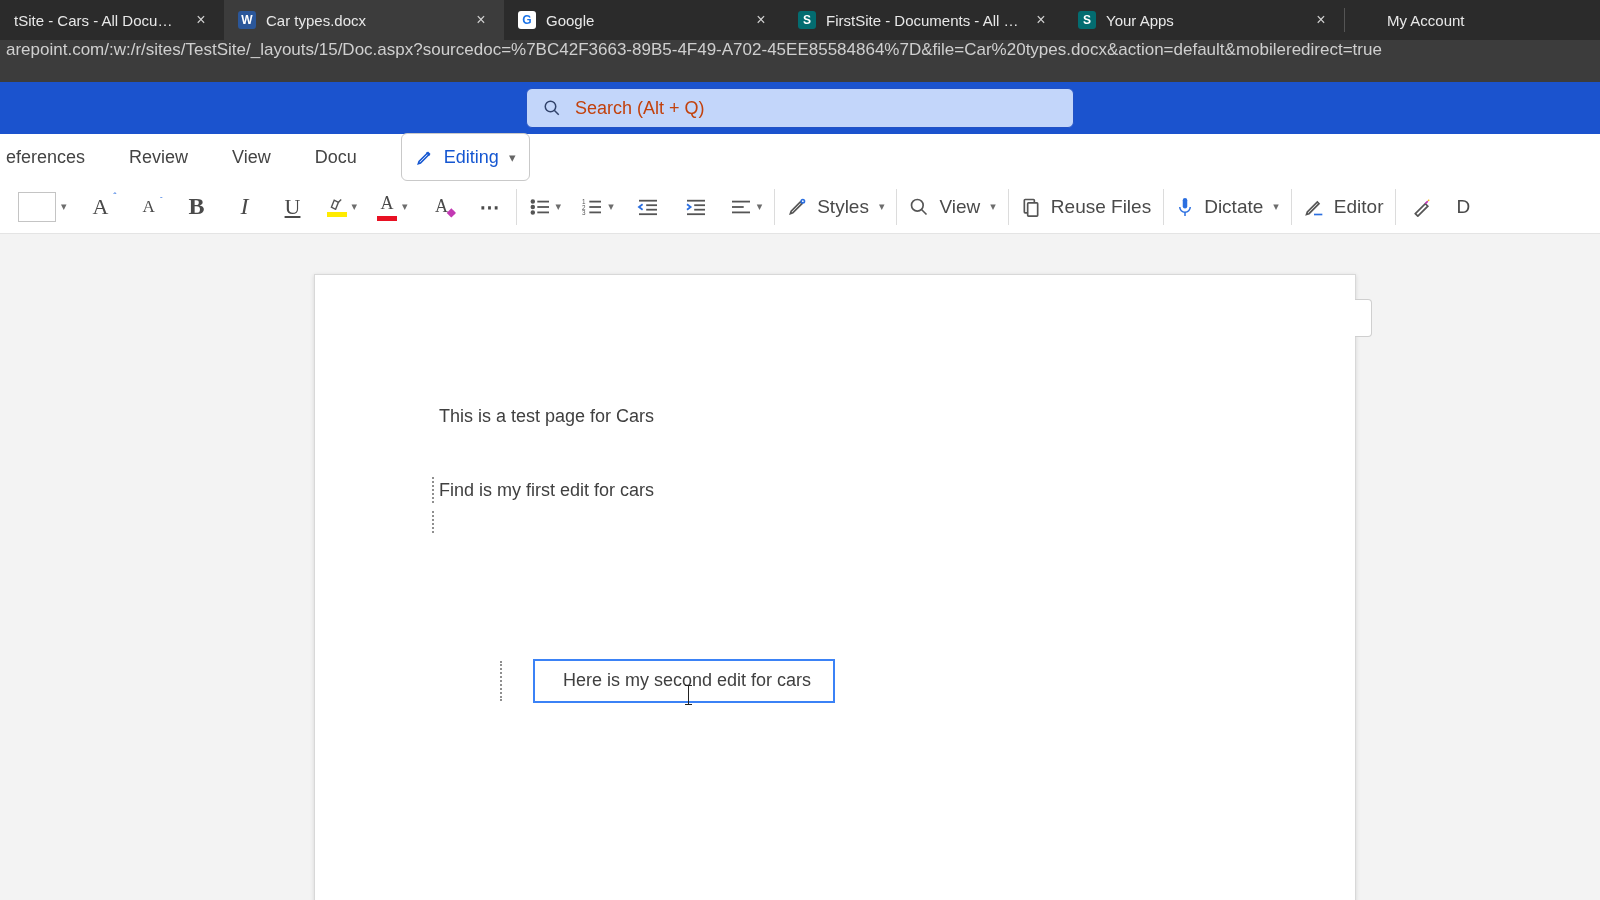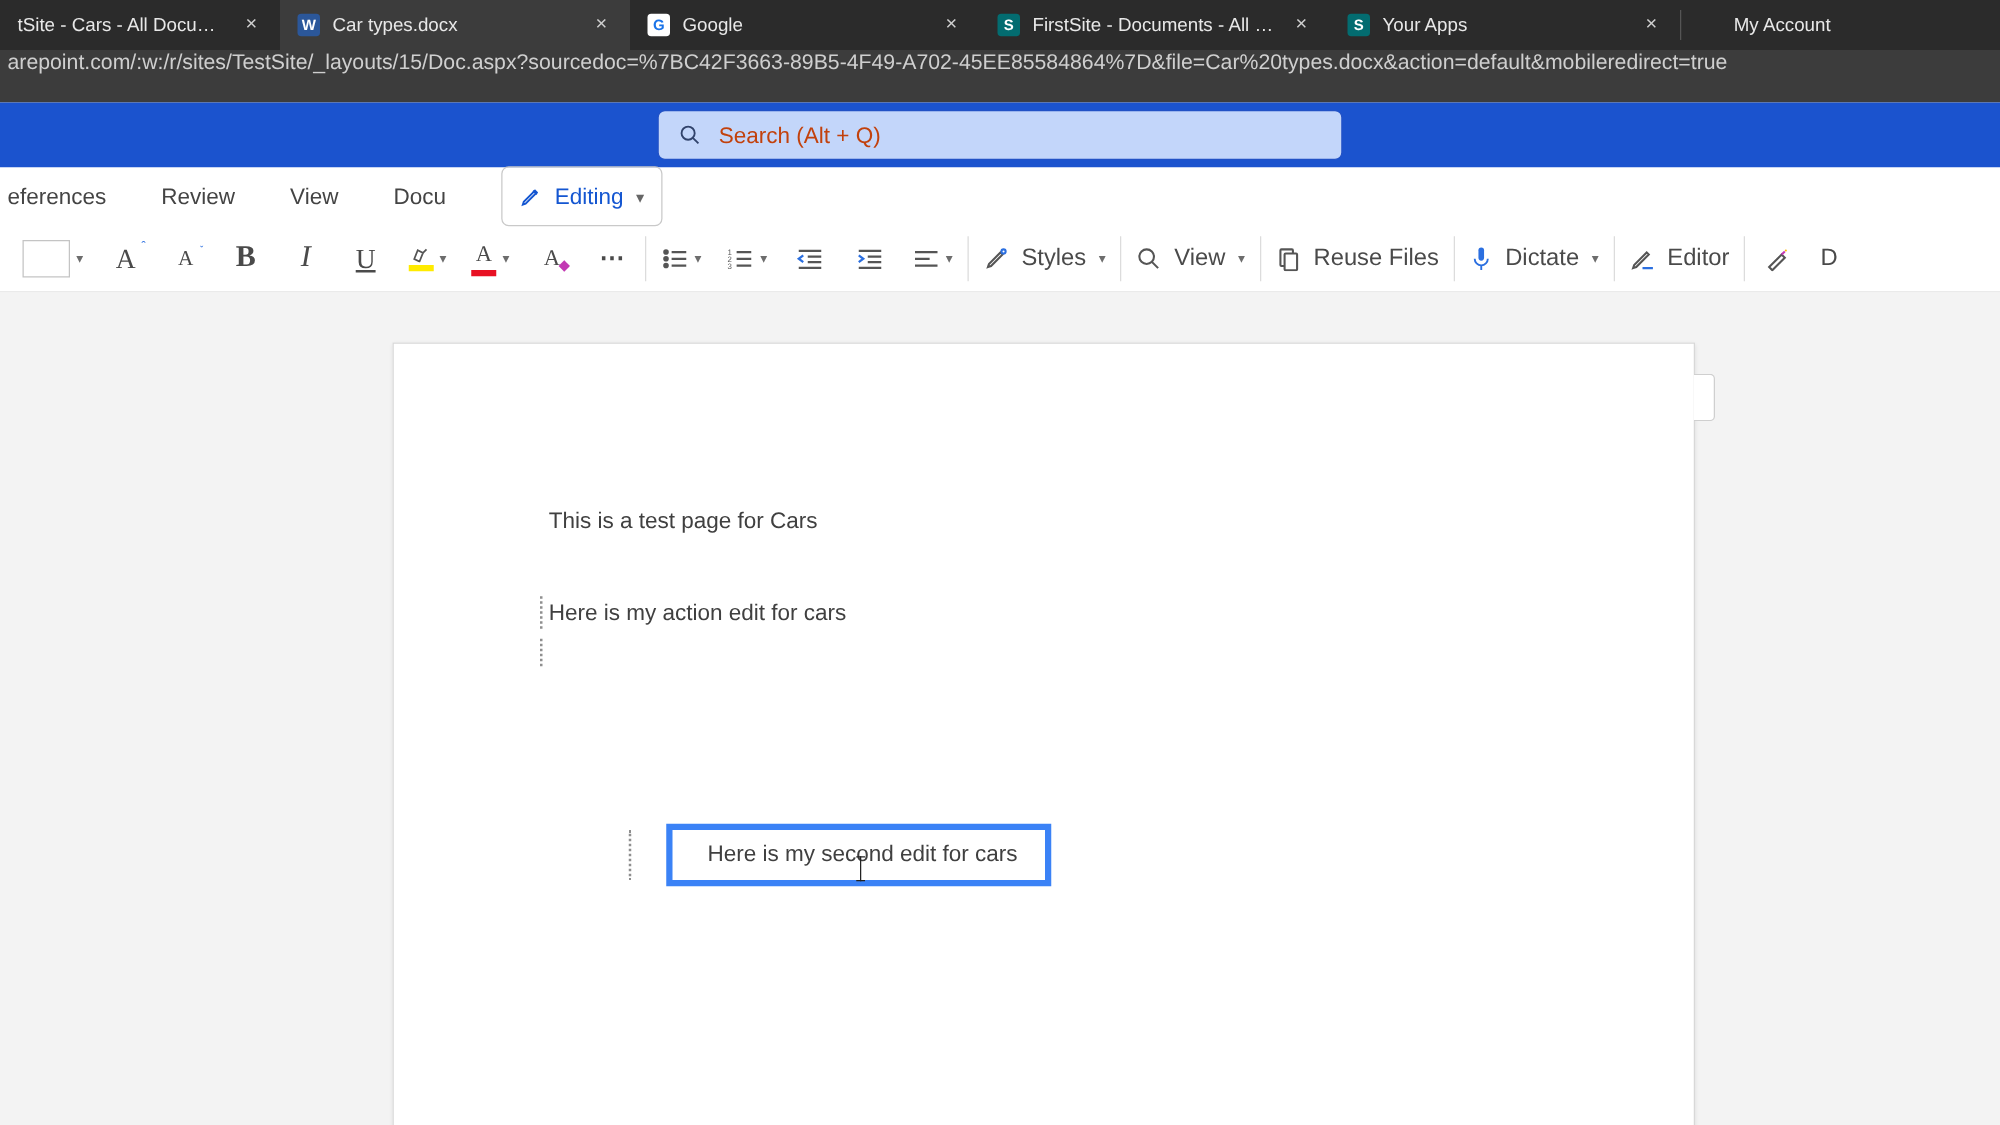--- a/index.html
+++ b/index.html
@@ -58,21 +58,21 @@
 
 
 .docarea { background:#f3f3f3; height:calc(900px - 40px - 42px - 52px - 46px - 54px); position:relative; overflow:hidden; }
 .page { position:absolute; left:314px; top:40px; width:1042px; height:1200px; background:#fff; border:1px solid #d8d8d8; box-shadow:0 1px 4px rgba(0,0,0,.12); }
 .pagetab { position:absolute; right:-17px; top:24px; width:17px; height:38px; border:1px solid #cfcfcf; background:#fff; border-left:0; border-radius:0 4px 4px 0; }
 .doc-body { position:absolute; left:124px; top:128px; width:760px; font-size:18px; color:#404040; line-height:1.45; }
 .para { margin-bottom:8px; position:relative; }
 .trackbar { position:absolute; left:-7px; top:0; bottom:0; border-left:2px dotted #8f8f8f; }
 .spacer-r { height:40px; }
 .spacer-s { height:22px; position:relative; }
-.highlight-box { position:absolute; left:94px; top:256px; border:5px solid #3b82f6; padding:6px 22px 8px 28px; }
+.highlight-box { position:absolute; left:94px; top:256px; border:2px solid #3b82f6; padding:6px 22px 8px 28px; }
 .highlight-box .para { margin:0; }
 .textcursor { position:absolute; left:249px; top:282px; width:1px; height:20px; background:#222; }
 .textcursor::before,.textcursor::after{content:"";position:absolute;left:-3px;width:7px;height:1px;background:#222;}
 .textcursor::before{top:0}.textcursor::after{bottom:0}
 
 svg { display:block; }
 </style>
 </head>
 <body>
 
@@ -338,21 +338,21 @@
     <div class="doc-body">
 
       <div class="para">
         <span>This is a test page for Cars</span>
       </div>
 
       <div class="spacer-r"></div>
 
       <div class="para">
         <span class="trackbar"></span>
-        <span>Here is my action edit for cars</span>
+        <span>Find is my first edit for cars</span>
       </div>
 
       <div class="spacer-s">
         <span class="trackbar"></span>
       </div>
 
       <div class="highlight-box">
         <span class="trackbar" style="left:-35px"></span>
         <div class="para">
           <span>Here is my second edit for cars</span>

